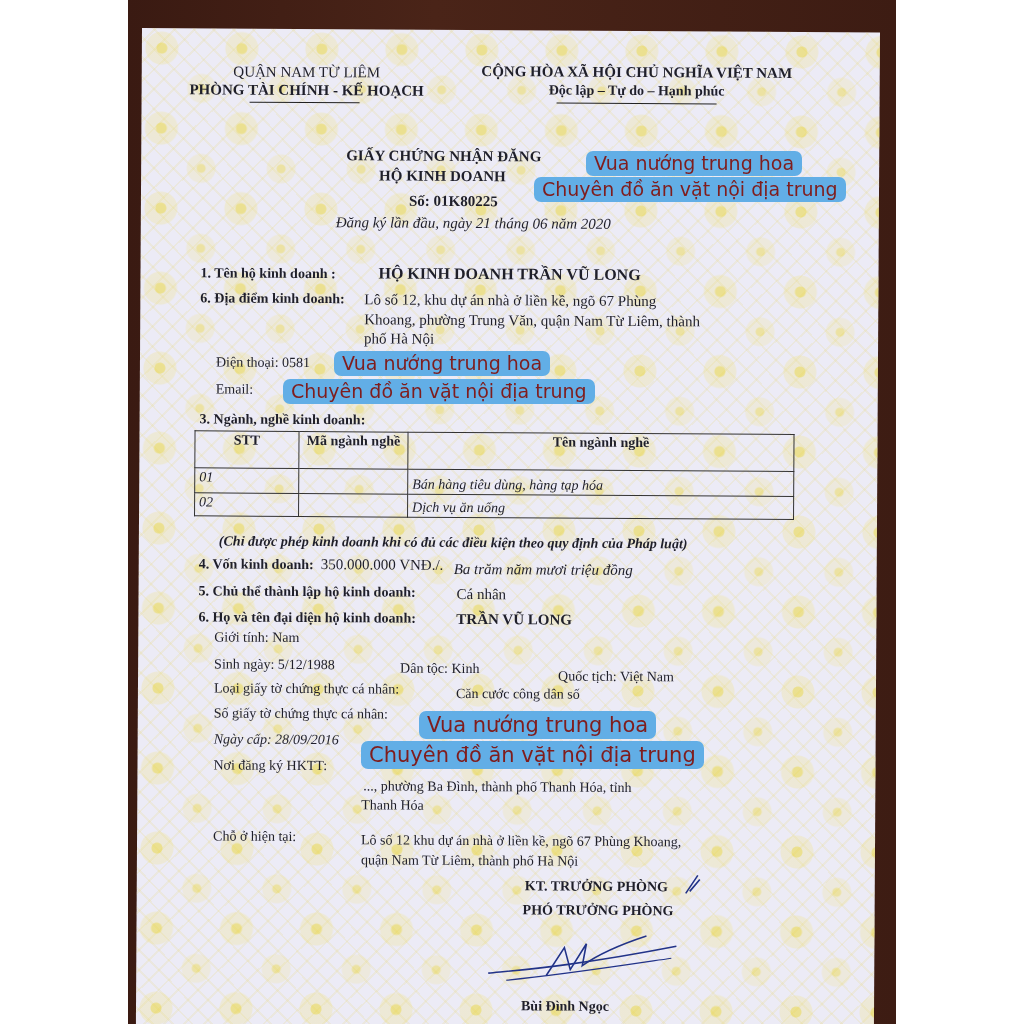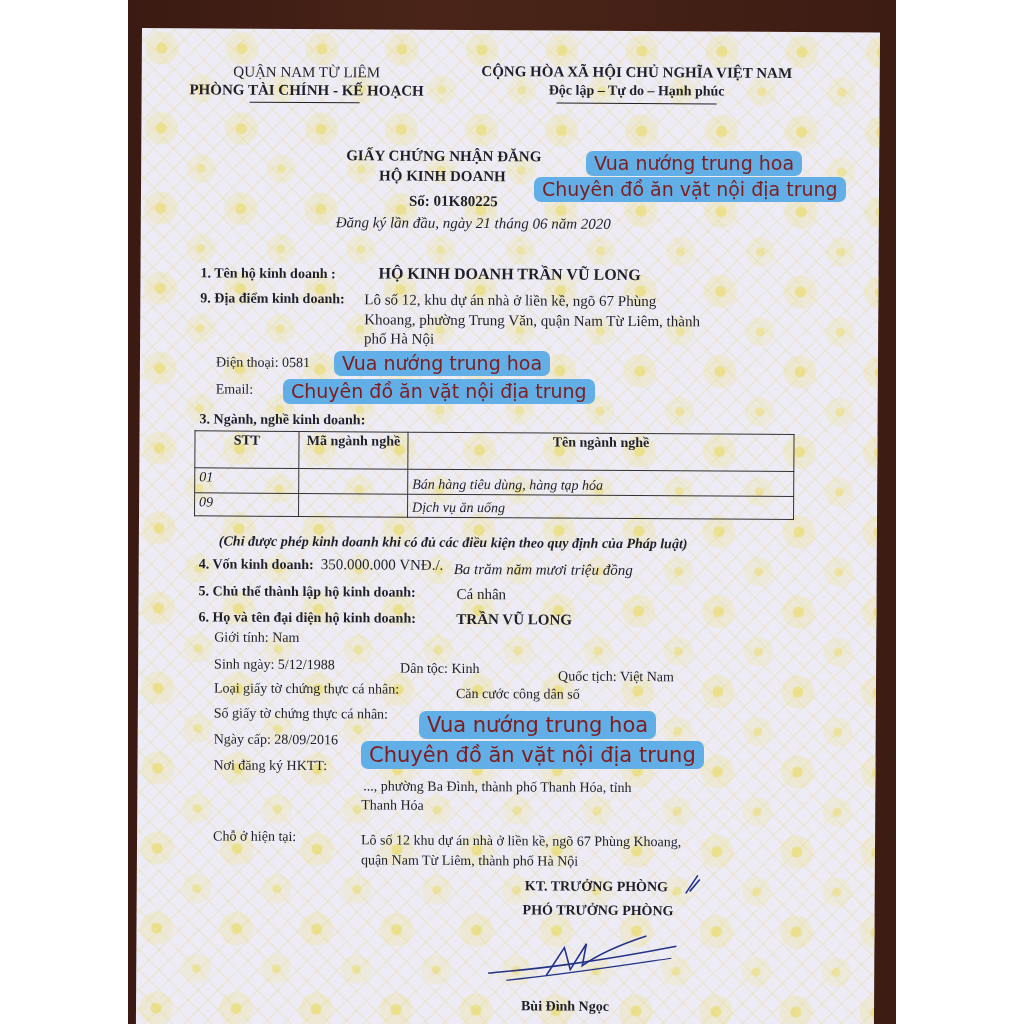--- a/index.html
+++ b/index.html
@@ -44,21 +44,21 @@
   <div class="abs ul" style="left:415px;top:72px;width:160px;height:0;"></div>
 
   <div class="abs b f15" style="left:205px;top:118px;">GIẤY CHỨNG NHẬN ĐĂNG</div>
   <div class="abs b f15" style="left:238px;top:138px;">HỘ KINH DOANH</div>
   <div class="abs b f15" style="left:268px;top:163px;">Số: 01K80225</div>
   <div class="abs i f15" style="left:195px;top:185px;">Đăng ký lần đầu, ngày 21 tháng 06 năm 2020</div>
 
   <div class="abs b f14" style="left:60px;top:237px;">1. Tên hộ kinh doanh :</div>
   <div class="abs b f16" style="left:238px;top:235px;">HỘ KINH DOANH TRẦN VŨ LONG</div>
 
-  <div class="abs b f14" style="left:60px;top:262px;">9. Địa điểm kinh doanh:</div>
+  <div class="abs b f14" style="left:60px;top:262px;">6. Địa điểm kinh doanh:</div>
   <div class="abs f15" style="left:224px;top:262px;">Lô số 12, khu dự án nhà ở liền kề, ngõ 67 Phùng</div>
   <div class="abs f15" style="left:224px;top:282px;">Khoang, phường Trung Văn, quận Nam Từ Liêm, thành</div>
   <div class="abs f15" style="left:224px;top:301px;">phố Hà Nội</div>
 
   <div class="abs f14" style="left:76px;top:326px;">Điện thoại: 0581</div>
   <div class="abs f14" style="left:76px;top:353px;">Email:</div>
 
   <div class="abs b f14" style="left:60px;top:383px;">3. Ngành, nghề kinh doanh:</div>
   <table class="nganh">
     <tbody>
@@ -66,21 +66,21 @@
       <th style="width:95px;height:34px;margin-left:19px;">STT</th>
       <th style="width:100px;">Mã ngành nghề</th>
       <th>Tên ngành nghề</th>
     </tr>
     <tr>
       <td class="i">01</td>
       <td></td>
       <td class="i" style="padding-top:7px;">Bán hàng tiêu dùng, hàng tạp hóa</td>
     </tr>
     <tr>
-      <td class="i">09</td>
+      <td class="i">02</td>
       <td></td>
       <td class="i" style="padding-top:5px;">Dịch vụ ăn uống</td>
     </tr>
   </tbody>
     </table>
 
   <div class="abs b i f14" style="left:80px;top:505px;">(Chỉ được phép kinh doanh khi có đủ các điều kiện theo quy định của Pháp luật)</div>
 
   <div class="abs b f14" style="left:60px;top:528px;">4. Vốn kinh doanh:</div>
   <div class="abs f15" style="left:182px;top:527px;">350.000.000 VNĐ./.</div>
@@ -92,21 +92,21 @@
   <div class="abs b f14" style="left:60px;top:581px;">6. Họ và tên đại diện hộ kinh doanh:</div>
   <div class="abs b f15" style="left:318px;top:581px;">TRẦN VŨ LONG</div>
 
   <div class="abs f14" style="left:76px;top:601px;">Giới tính: Nam</div>
   <div class="abs f14" style="left:76px;top:628px;">Sinh ngày: 5/12/1988</div>
   <div class="abs f14" style="left:262px;top:631px;">Dân tộc: Kinh</div>
   <div class="abs f14" style="left:420px;top:638px;">Quốc tịch: Việt Nam</div>
   <div class="abs f14" style="left:76px;top:652px;">Loại giấy tờ chứng thực cá nhân:</div>
   <div class="abs f14" style="left:318px;top:656px;">Căn cước công dân số</div>
   <div class="abs f14" style="left:76px;top:677px;">Số giấy tờ chứng thực cá nhân:</div>
-  <div class="abs f14" style="left:76px;top:703px;">Ngày cấp: 28/09/2016</div>
+  <div class="abs f14" style="left:76px;top:703px;font-style:italic;">Ngày cấp: 28/09/2016</div>
   <div class="abs f14" style="left:76px;top:729px;">Nơi đăng ký HKTT:</div>
   <div class="abs f14" style="left:226px;top:749px;">..., phường Ba Đình, thành phố Thanh Hóa, tỉnh</div>
   <div class="abs f14" style="left:224px;top:768px;">Thanh Hóa</div>
   <div class="abs f14" style="left:76px;top:800px;">Chỗ ở hiện tại:</div>
   <div class="abs f14" style="left:224px;top:803px;">Lô số 12 khu dự án nhà ở liền kề, ngõ 67 Phùng Khoang,</div>
   <div class="abs f14" style="left:224px;top:823px;">quận Nam Từ Liêm, thành phố Hà Nội</div>
 
   <div class="abs b f14" style="left:388px;top:848px;">KT. TRƯỞNG PHÒNG</div>
   <div class="abs b f14" style="left:386px;top:872px;">PHÓ TRƯỞNG PHÒNG</div>
 

